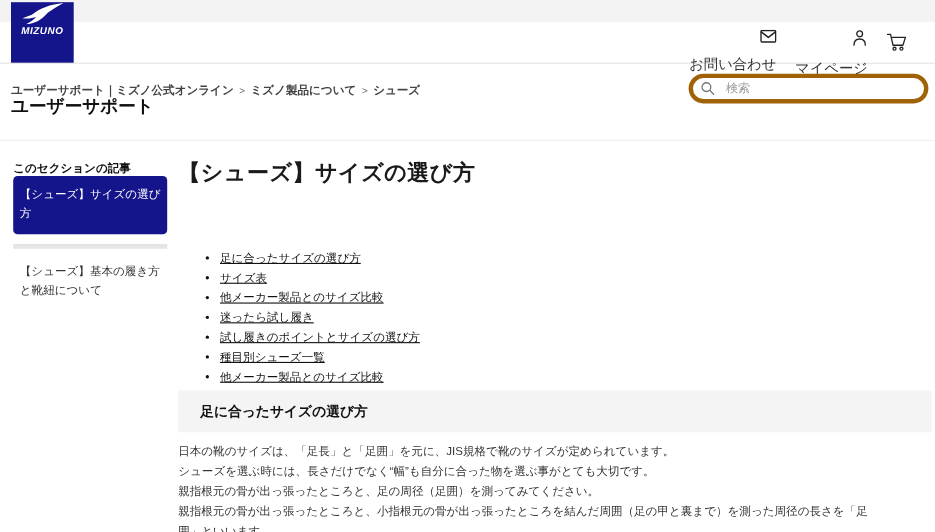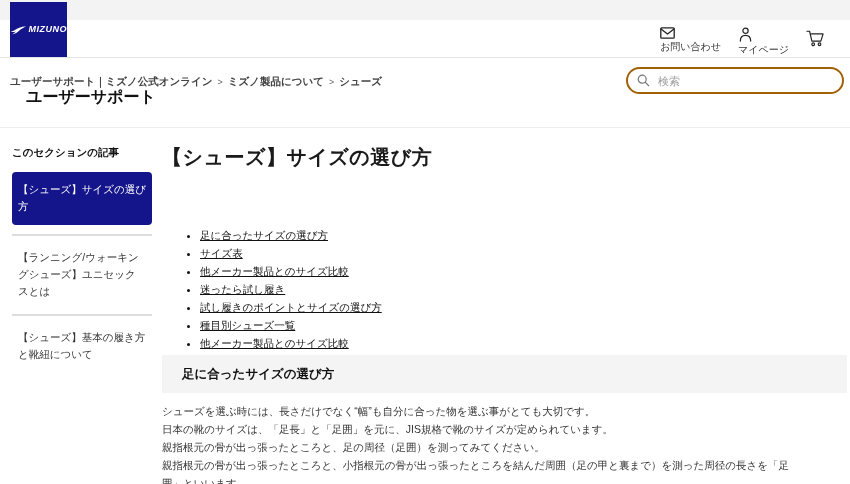--- a/index.html
+++ b/index.html
@@ -5,40 +5,40 @@
   html,body{margin:0;padding:0;}
   body{
     width:850px;height:484px;overflow:hidden;position:relative;
     background:#ffffff;color:#222;
     font-family:"Liberation Sans","DejaVu Sans",sans-serif;
   }
   
   .top-strip{position:absolute;top:0;left:0;width:850px;height:20px;background:#f3f3f3;}
   .header-line{position:absolute;top:57px;left:0;width:850px;height:1px;background:#e4e4e4;}
   .logo{position:absolute;top:2px;left:10px;width:57px;height:55px;background:#14148b;
-        display:flex;flex-direction:row;align-items:center;gap:2px;cursor:pointer;}
+        display:flex;flex-direction:column;align-items:center;gap:2px;cursor:pointer;}
   .logo .brand-text{color:#fff;font-weight:bold;font-style:italic;font-size:9px;letter-spacing:.5px;line-height:1;}
   .header-nav{position:absolute;top:27px;right:26px;display:flex;gap:17px;align-items:flex-start;}
-  .nav-item{display:flex;flex-direction:column;align-items:flex-start;gap:1px;font-size:10px;color:#333;cursor:pointer;white-space:nowrap;}
+  .nav-item{display:flex;flex-direction:column;align-items:flex-end;gap:11px;font-size:13px;color:#333;cursor:pointer;white-space:nowrap;}
   .nav-item.cart{margin-top:2px;}
   .icon-stroke{stroke:#222;fill:none;stroke-width:1.3;stroke-linecap:round;stroke-linejoin:round;}
   
   .breadcrumb{position:absolute;top:75px;left:10px;font-size:10.5px;color:#444;white-space:nowrap;}
   .breadcrumb a{color:#444;text-decoration:none;cursor:pointer;font-weight:bold;}
   .breadcrumb .sep{margin:0 5px;color:#666;font-size:9px;}
-  .page-title{position:absolute;top:87px;left:26px;font-size:16px;font-weight:bold;color:#111;margin:0;}
+  .page-title{position:absolute;top:87px;left:10px;font-size:16px;font-weight:bold;color:#111;margin:0;}
   .search{position:absolute;top:67px;right:6px;width:218px;height:27px;}
-  .search input{width:100%;height:100%;box-sizing:border-box;border:2px solid #a16207;border-radius:14px;
+  .search input{width:100%;height:100%;box-sizing:border-box;border:4px solid #a16207;border-radius:14px;
     padding:0 10px 0 30px;font-size:11px;color:#333;outline:none;background:#fff;font-family:inherit;}
   .search input::placeholder{color:#999;}
   .search svg{position:absolute;left:11px;top:7px;}
   .page-divider{position:absolute;top:127px;left:0;width:850px;height:1px;background:#efefef;}
   
   .sidebar{position:absolute;top:146px;left:12px;width:140px;}
-  .sidebar-heading{font-size:10.5px;font-weight:bold;color:#111;margin:0 0 12px;}
+  .sidebar-heading{font-size:10.5px;font-weight:bold;color:#111;margin:0 0 0;}
   .side-card{background:#14148b;color:#fff;border-radius:4px;padding:9px 6px;
     font-size:10.5px;line-height:1.65;margin-bottom:9px;cursor:pointer;}
   .side-divider{height:1px;background:#dddddd;border:0;margin:0;}
   .side-item{padding:13px 6px;font-size:10.5px;line-height:1.65;color:#333;cursor:pointer;}
   
   .main{position:absolute;top:144px;left:162px;width:685px;}
   .article-title{margin:0;font-size:20px;font-weight:bold;color:#1a1a1a;letter-spacing:.5px;}
   ul.toc{margin:58px 0 0;padding:0 0 0 38px;}
   ul.toc li{margin-bottom:5px;font-size:10.5px;line-height:13px;color:#111;}
   ul.toc a{color:#111;text-decoration:underline;cursor:pointer;}
@@ -103,23 +103,20 @@
 <aside class="sidebar">
   <h3 class="sidebar-heading">このセクションの記事</h3>
 
   <div class="side-card">
     <span>【シューズ】サイズの選び方</span>
   </div>
   <hr class="side-divider">
 
   <hr class="side-divider">
 
-  <div class="side-item">
-    <span>【ランニング/ウォーキングシューズ】ユニセックスとは</span>
-  </div>
   <hr class="side-divider">
 
   <hr class="side-divider">
 
   <div class="side-item">
     <span>【シューズ】基本の履き方と靴紐について</span>
   </div>
 
 </aside>
 
@@ -134,18 +131,18 @@
     <li><a>試し履きのポイントとサイズの選び方</a></li>
     <li><a>種目別シューズ一覧</a></li>
     <li><a>他メーカー製品とのサイズ比較</a></li>
   </ul>
 
   <div class="section-bar">
     <span>足に合ったサイズの選び方</span>
   </div>
 
   <div class="bodytext">
+    <p>日本の靴のサイズは、「足長」と「足囲」を元に、JIS規格で靴のサイズが定められています。</p>
     <p>シューズを選ぶ時には、長さだけでなく“幅”も自分に合った物を選ぶ事がとても大切です。</p>
-    <p>日本の靴のサイズは、「足長」と「足囲」を元に、JIS規格で靴のサイズが定められています。</p>
     <p>親指根元の骨が出っ張ったところと、足の周径（足囲）を測ってみてください。</p>
     <p>親指根元の骨が出っ張ったところと、小指根元の骨が出っ張ったところを結んだ周囲（足の甲と裏まで）を測った周径の長さを「足囲」といいます。</p>
   </div>
 </main>
 
 </body></html>

